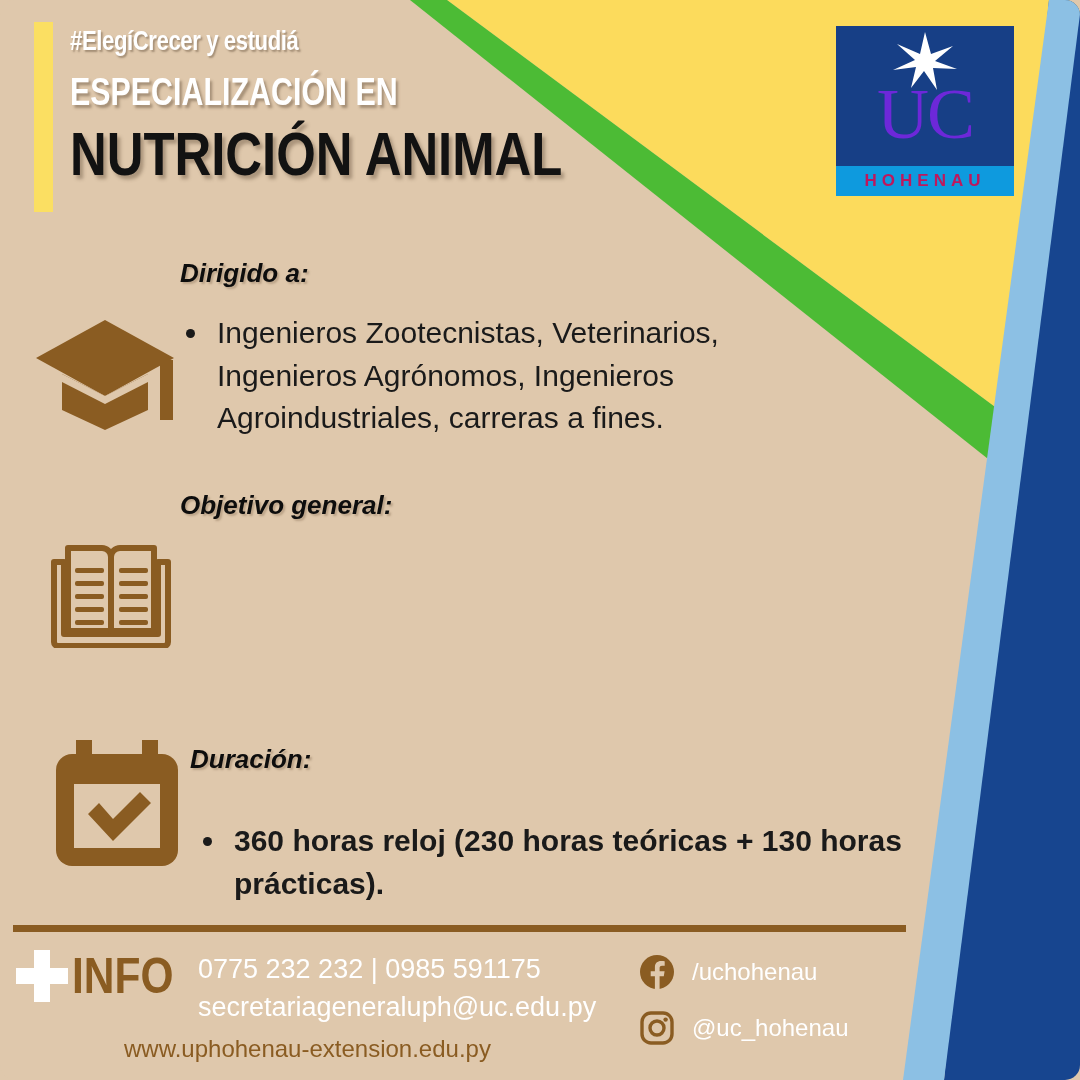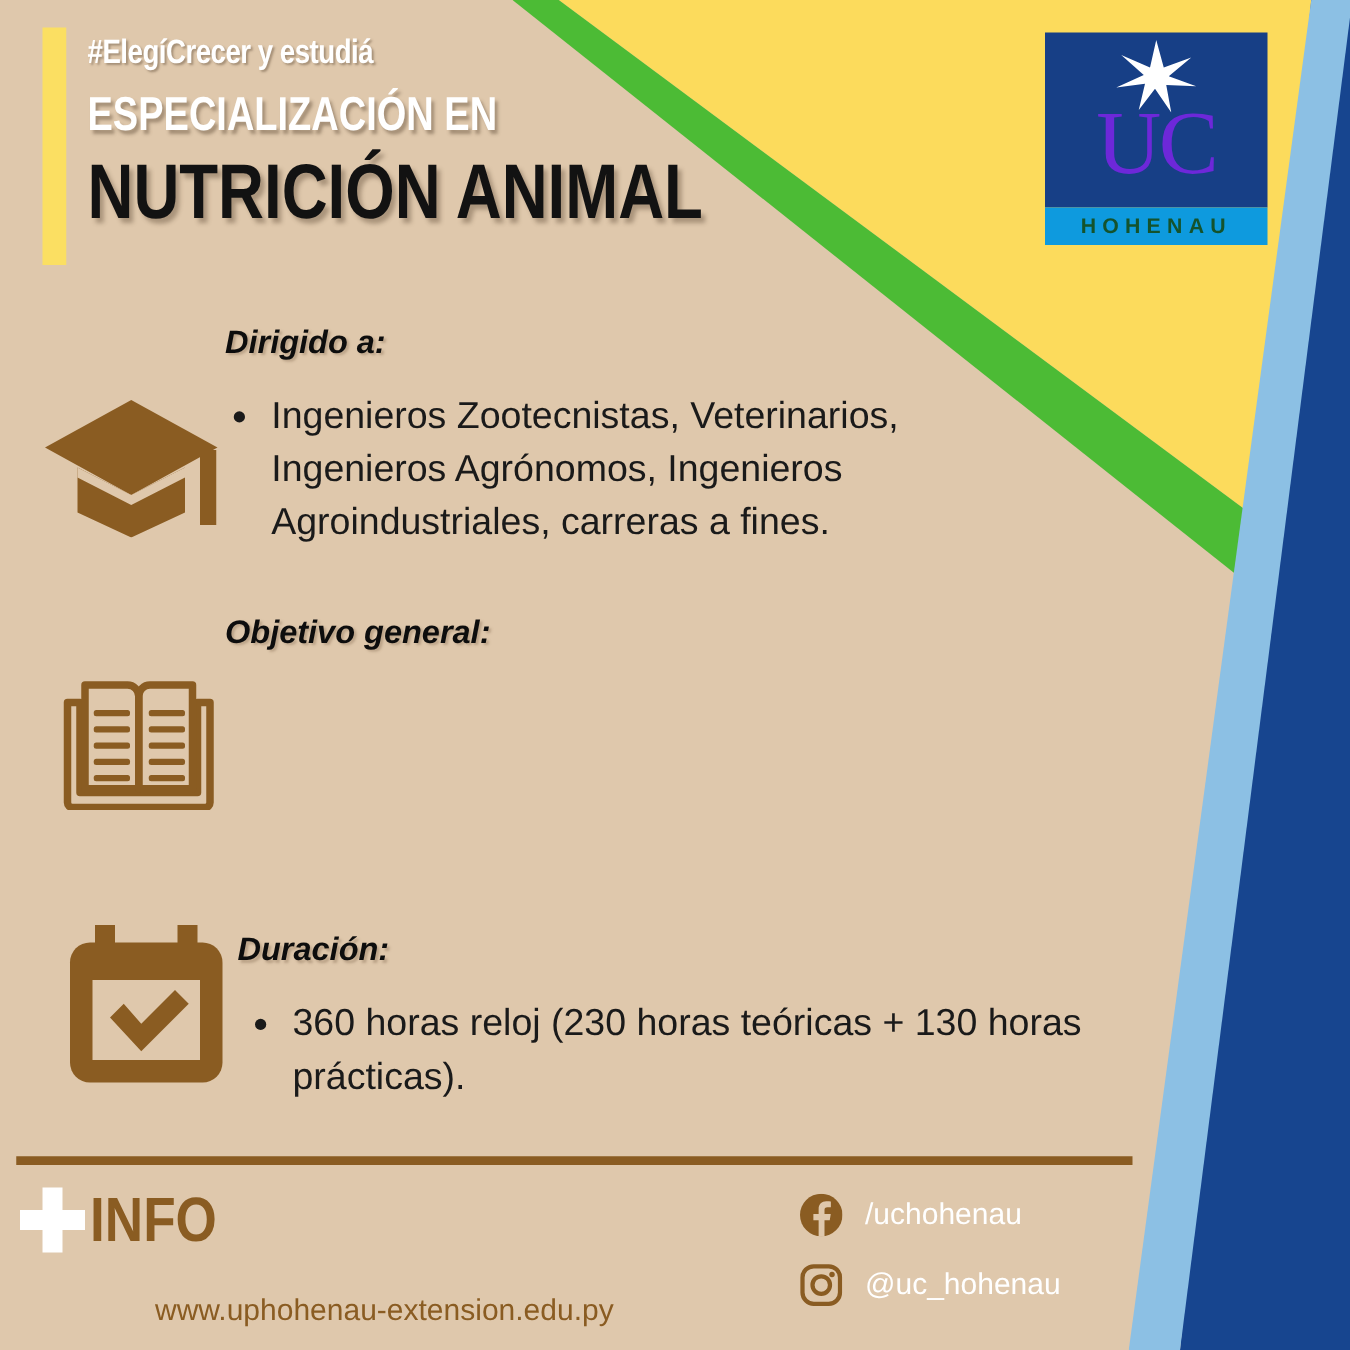--- a/index.html
+++ b/index.html
@@ -7,20 +7,21 @@
     width:1080px;height:1080px;
     background:#dfc8ac;
     font-family:"Liberation Sans", sans-serif;
     overflow:hidden;
   }
   #poster{
     position:relative;
     width:1080px;height:1080px;
     background:#dfc8ac;
     overflow:hidden;
+    border-radius:15px;
   }
 
   
   .shape{position:absolute;}
 
   
   #yellow-wedge{
     top:0;left:0;width:1080px;height:1080px;
     background:#fcdb5c;
     clip-path:polygon(447px 0px, 1080px 0px, 1080px 470px);
@@ -87,21 +88,21 @@
     position:absolute;left:0;top:0;width:178px;height:140px;
     background:#173f86;
   }
   #uc-logo-bottom{
     position:absolute;left:0;top:140px;width:178px;height:30px;
     background:#0e9ade;
   }
   #uc-hohenau{
     position:absolute;left:0;top:140px;width:178px;height:30px;
     display:flex;align-items:center;justify-content:center;
-    color:#14532d;font-size:17px;font-weight:bold;letter-spacing:5px;
+    color:#be185d;font-size:17px;font-weight:bold;letter-spacing:5px;
     font-family:"Liberation Sans", sans-serif;
   }
   #uc-letters{
     position:absolute;left:0;top:52px;width:178px;
     text-align:center;
     color:#6d28d9;
     font-family:"Liberation Serif", serif;
     font-size:72px;line-height:72px;font-weight:normal;
     letter-spacing:-2px;
   }
@@ -245,37 +246,41 @@
   </div>
   <div class="icon-wrap" style="left:54px;top:740px;">
     <svg width="126" height="128" viewBox="0 0 126 128">
       <rect x="22" y="0" width="16" height="26" fill="#8a5c22"></rect>
       <rect x="88" y="0" width="16" height="26" fill="#8a5c22"></rect>
       <rect x="2" y="14" width="122" height="112" rx="16" fill="#8a5c22"></rect>
       <rect x="20" y="44" width="86" height="64" fill="#dfc8ac"></rect>
       <polygon points="34,74 45,63 59,79 86,52 97,63 59,101" fill="#8a5c22"></polygon>
     </svg>
   </div>
-  <div class="section sec-body" style="left:202px;top:798px;width:740px;">
+  <div class="section sec-body" style="left:202px;top:820px;width:740px;font-weight:bold;">
     <ul>
         <li>360 horas reloj (230 horas teóricas + 130 horas prácticas).</li>
       </ul>
   </div>
 
   <div class="shape" id="divider"></div>
 
   <div id="info-block">
     <div id="info-row">
       <svg width="56" height="56" viewBox="0 0 56 56">
         <polygon points="20,2 36,2 36,20 54,20 54,36 36,36 36,54 20,54 20,36 2,36 2,20 20,20" fill="#ffffff"></polygon>
       </svg>
       <div id="info-word">INFO</div>
     </div>
   </div>
 
+  <div id="contact-lines">
+    <div>0775 232 232 | 0985 591175</div>
+    <div>secretariageneraluph@uc.edu.py</div>
+  </div>
 
   <div id="website">www.uphohenau-extension.edu.py</div>
 
   <div id="social">
     <div class="social-row">
       <svg width="34" height="34" viewBox="0 0 34 34">
         <circle cx="17" cy="17" r="17" fill="#8a5c22"></circle>
         <path d="M19.6 34V21.2h4.2l0.8-5h-5v-3.1c0-1.4 0.4-2.4 2.5-2.4h2.6V6.2C24.3 6.1 22.8 6 21 6c-3.6 0-6.1 2.2-6.1 6.3v3.9h-4.2v5h4.2V34z" fill="#dfc8ac"></path>
       </svg>
       <div class="social-handle">/uchohenau</div>

